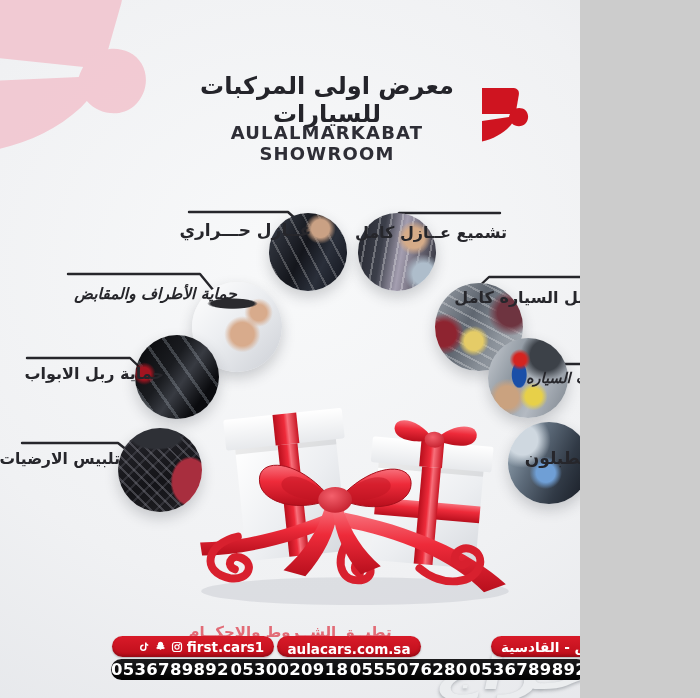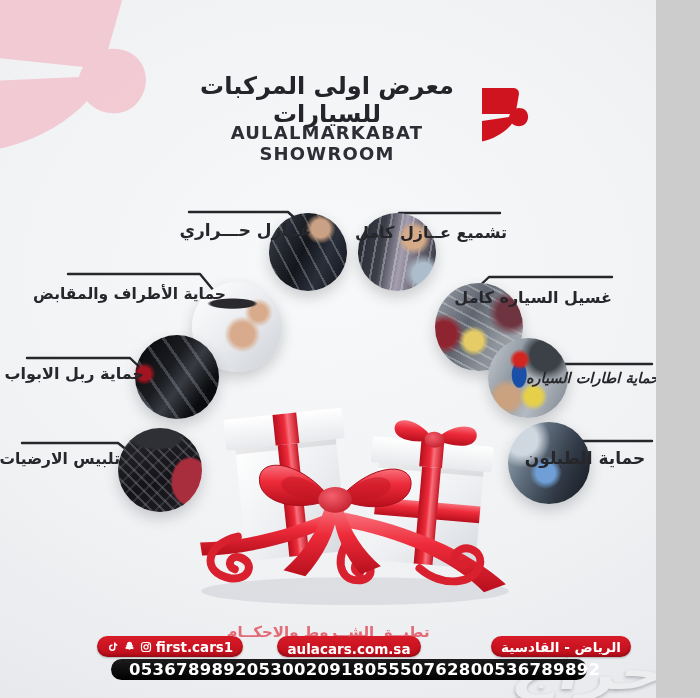--- a/index.html
+++ b/index.html
@@ -1,37 +1,37 @@
 <!DOCTYPE html>
 <html lang="ar"><head>
 <meta charset="utf-8">
 <style>
   html,body{margin:0;padding:0;}
   body{font-family:"DejaVu Sans",sans-serif;background:#ccc;}
   .canvas{
-    position:relative;width:656px;height:698px;overflow:hidden;
+    position:relative;width:580px;height:698px;overflow:hidden;
     background:radial-gradient(ellipse 120% 90% at 50% 38%, #f8f9fa 0%, #f0f1f3 52%, #e1e3e7 100%);
   }
 
   
   .brand-watermark{position:absolute;left:-19px;top:-26px;width:176px;height:190px;z-index:1;transform:rotate(6deg);opacity:.85;}
   .brand-logo{position:absolute;left:481px;top:84px;width:50px;height:62px;z-index:2;}
   .title-ar{position:absolute;left:168px;top:72px;width:318px;z-index:2;direction:rtl;text-align:center;
     font-size:24px;font-weight:bold;color:#24242a;}
   .title-en{position:absolute;left:168px;top:122px;width:318px;z-index:2;text-align:center;
     font-size:18px;font-weight:bold;letter-spacing:1.2px;color:#2e2e36;}
 
   
   .svc-label{position:absolute;z-index:5;direction:rtl;text-align:center;white-space:nowrap;
     font-weight:bold;color:#26262b;font-size:16px;margin-top:36px;}
   .lbl-0{left:183px;top:184px;width:128px;font-size:17px;}
   .lbl-1{left:382px;top:187px;width:125px;}
-  .lbl-2{left:51px;top:249px;width:175px;font-size:15.5px;}
+  .lbl-2{left:68px;top:249px;width:175px;font-size:15.5px;font-style:italic;}
   .lbl-3{left:484px;top:252px;width:128px;}
-  .lbl-4{left:20px;top:328px;width:118px;padding-left:6px;}
+  .lbl-4{left:40px;top:328px;width:118px;padding-left:6px;}
   .lbl-5{left:543px;top:334px;width:116px;font-size:14.5px;font-style:italic;}
   .lbl-6{left:18px;top:414px;width:102px;font-size:15.5px;}
   .lbl-7{left:515px;top:412px;width:140px;font-size:17px;}
 
   .connectors{position:absolute;left:0;top:0;width:700px;height:698px;z-index:3;}
   .connectors polyline{fill:none;stroke:#26262b;stroke-width:2.4;stroke-linecap:round;stroke-linejoin:round;}
 
   
   .svc-circle{position:absolute;border-radius:50%;z-index:4;box-shadow:0 6px 14px rgba(40,45,55,.22);}
   .c0{left:269px;top:213px;width:78px;height:78px;
@@ -89,26 +89,26 @@
   .curl{fill:none;stroke:#d8202e;stroke-width:8;stroke-linecap:round;}
 
   
   .terms{position:absolute;left:0;right:0;top:579px;z-index:6;direction:rtl;text-align:center;
     font-size:15px;font-weight:bold;color:#e26b76;margin-top:44px;}
   .pill{position:absolute;top:636px;height:21px;z-index:6;border-radius:11px;
     background:linear-gradient(180deg,#d91b29,#bd0d1a);
     box-shadow:inset 0 -2px 3px rgba(0,0,0,.22), 0 1px 2px rgba(0,0,0,.25);
     display:flex;align-items:center;justify-content:center;gap:4px;color:#fff;font-weight:bold;}
   .pill svg{display:block;}
-  .pill-social{left:97px;width:146px;font-size:13.5px;}
+  .pill-social{left:112px;width:146px;font-size:13.5px;padding-left:16px;}
   .pill-site{left:277px;width:144px;font-size:13.5px;flex-direction:column;}
   .pill-loc{left:462px;width:140px;font-size:13.5px;direction:rtl;margin-left:29px;}
   .phonebar{position:absolute;left:111px;top:659px;width:476px;height:21px;z-index:6;border-radius:12px;
     background:linear-gradient(180deg,#1c1c1e,#000);display:flex;align-items:center;justify-content:space-between;
-    padding:0 18px;box-sizing:border-box;}
+    padding:0 0;box-sizing:border-box;}
   .phonebar span{color:#fff;font-weight:bold;font-size:16.5px;letter-spacing:.3px;}
   .haraj{position:absolute;right:-4px;bottom:-2px;z-index:5;font-size:47px;font-weight:bold;
     color:#eceef0;text-shadow:0 2px 3px rgba(120,125,133,.55), 0 0 1px #d4d7db;
     transform:skewX(-12deg) scaleX(1.35);transform-origin:right bottom;direction:rtl;opacity:.9;}
 </style>
 </head>
 <body>
 
 <div class="canvas">
 

